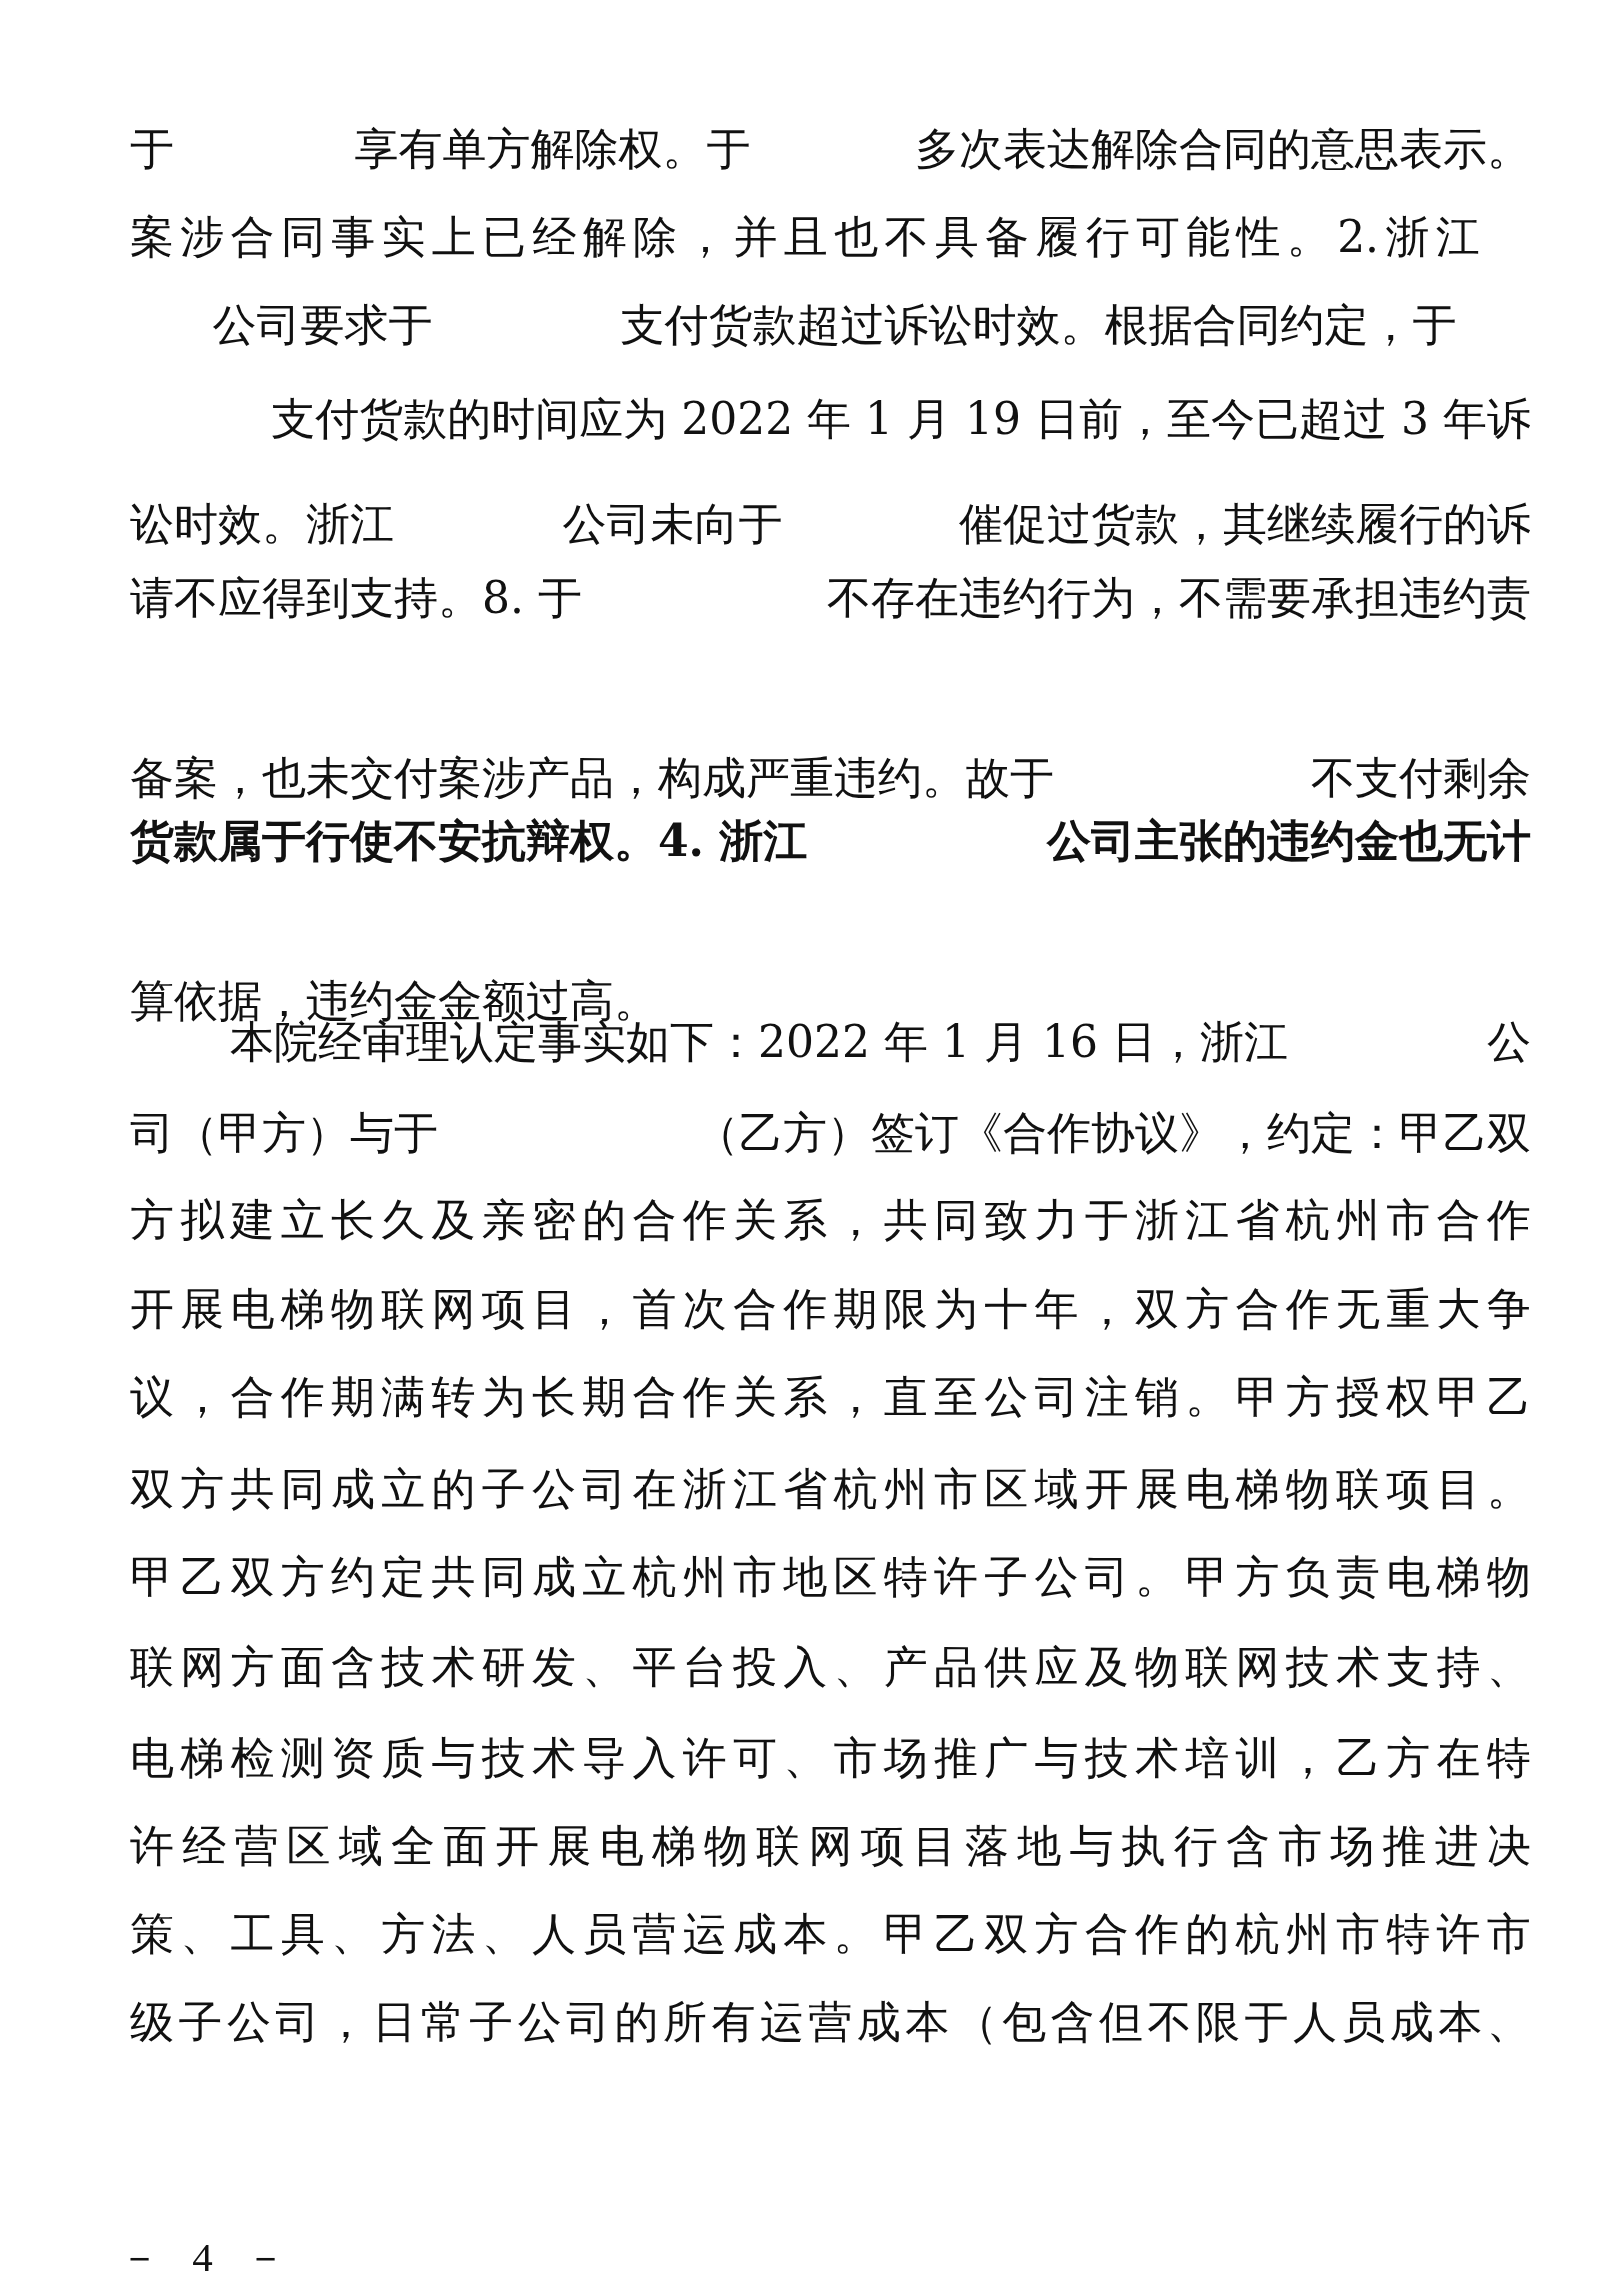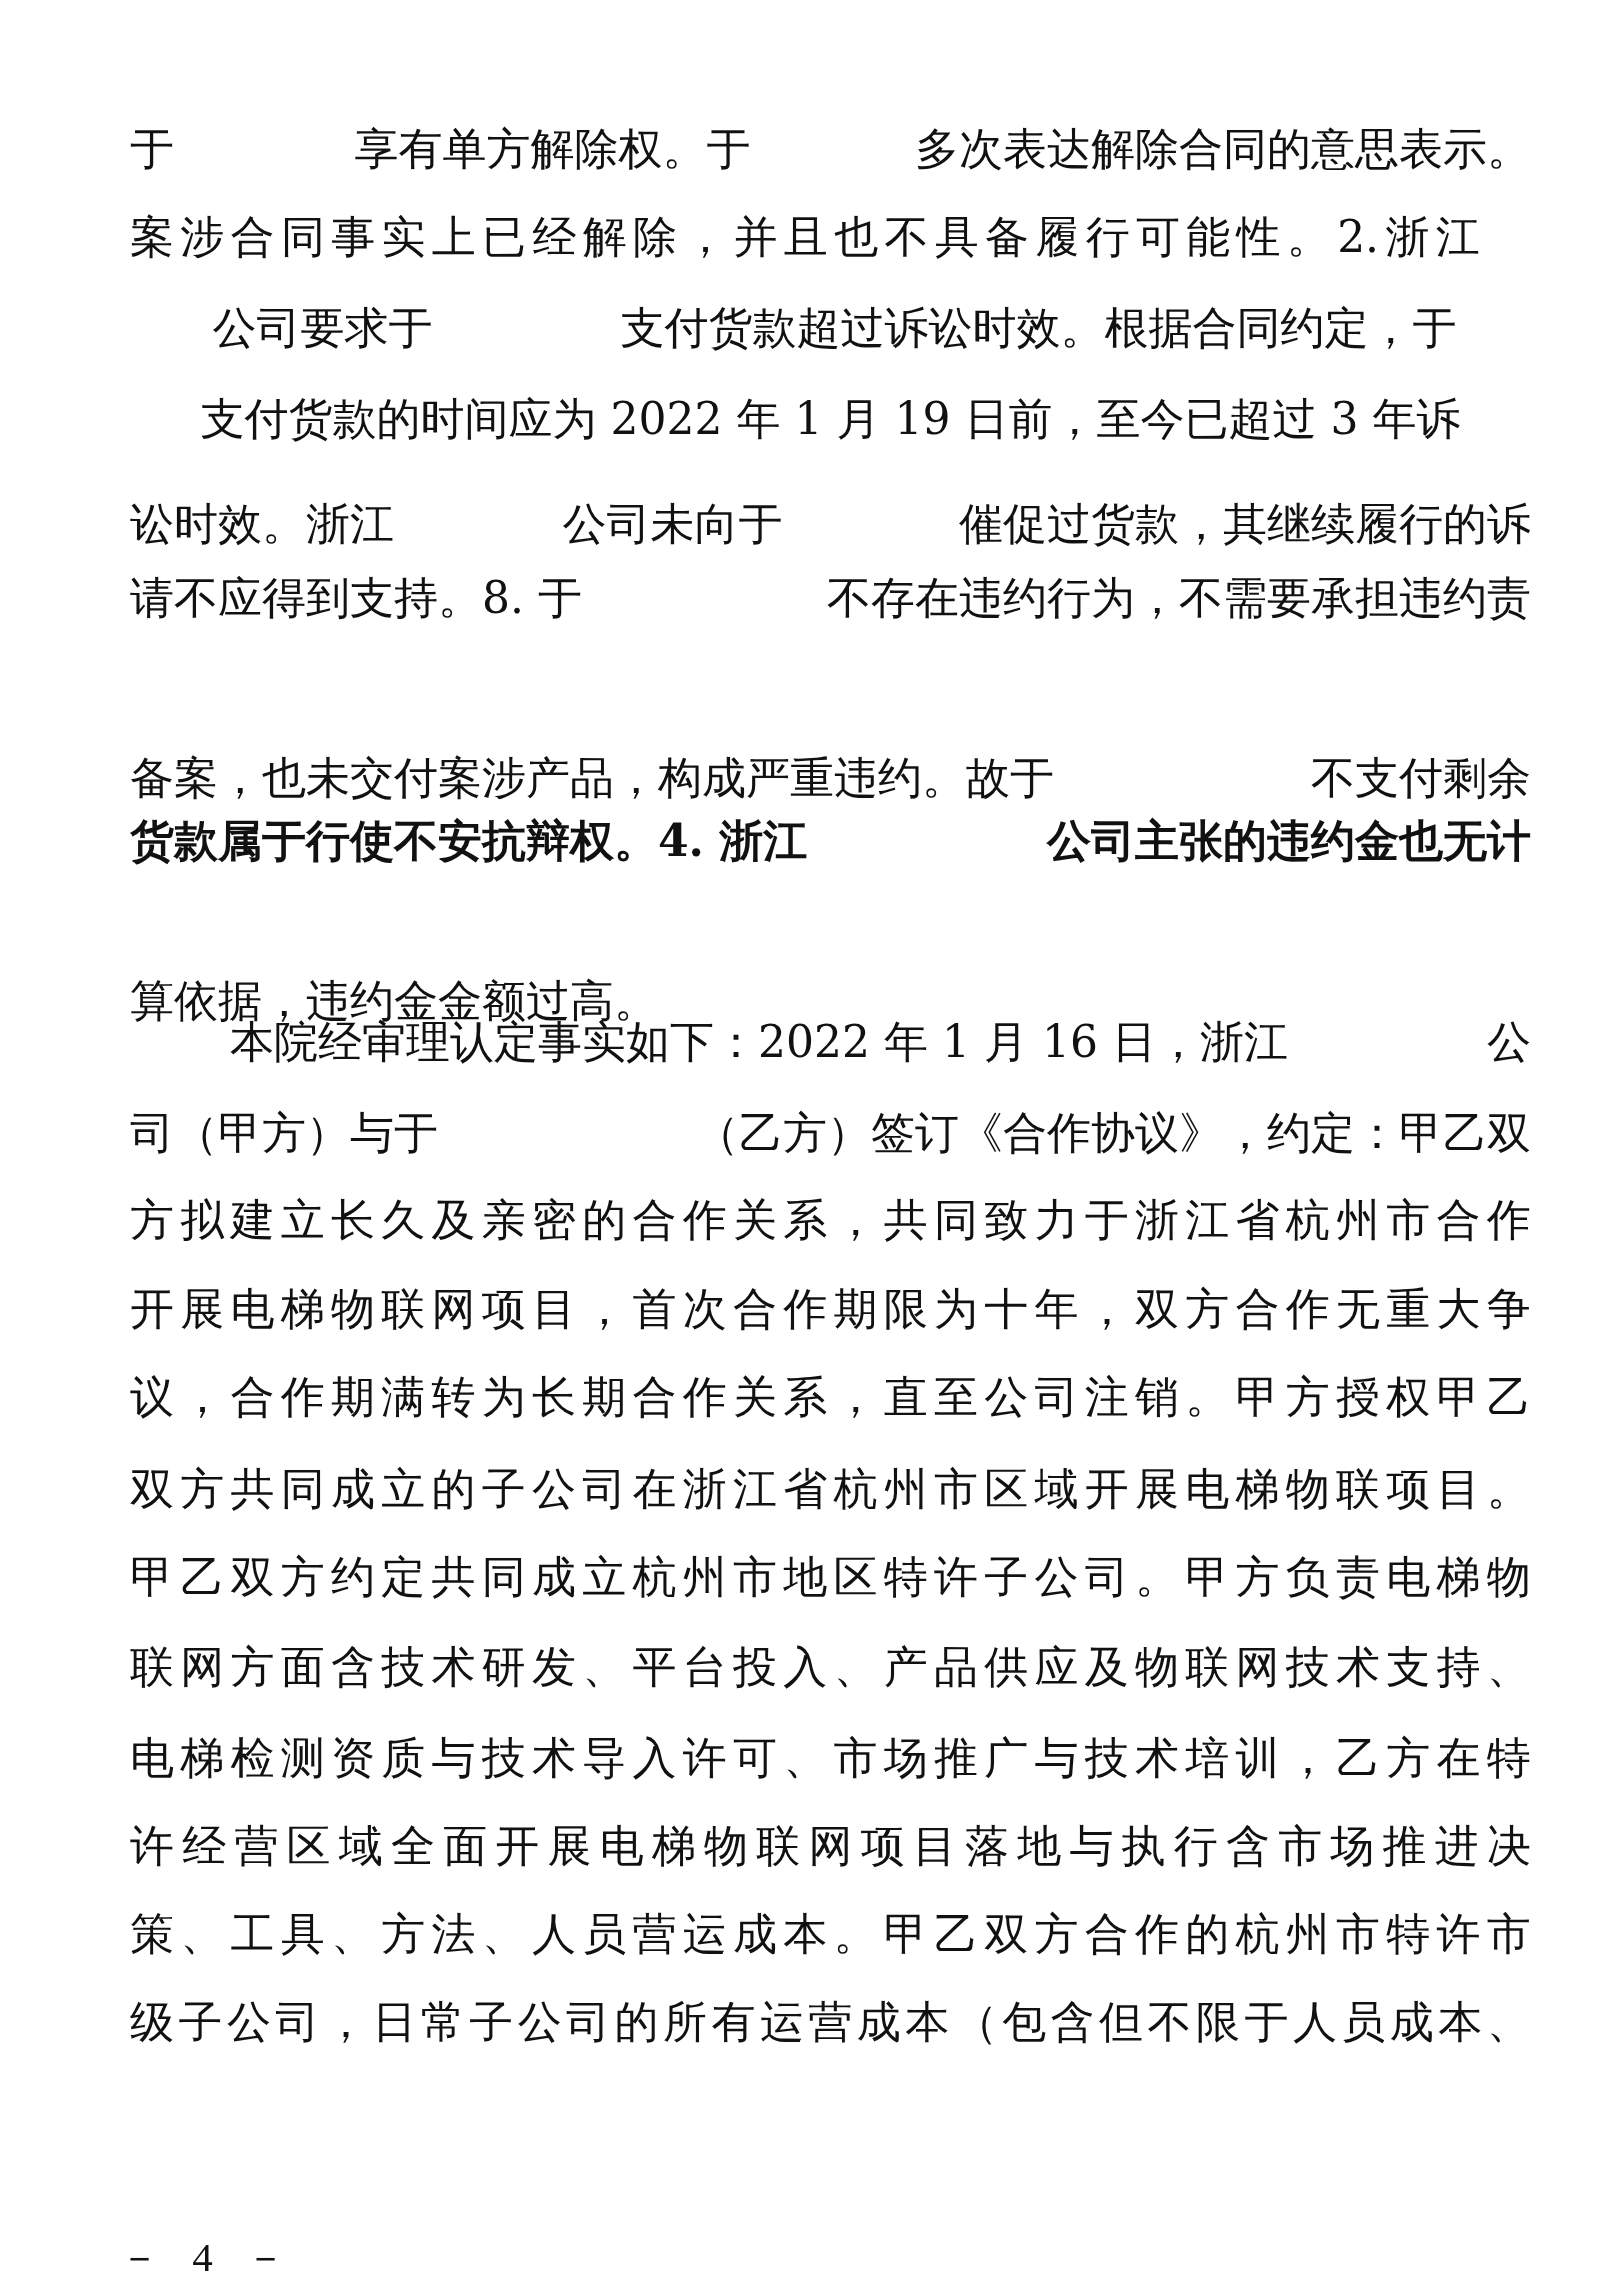--- a/index.html
+++ b/index.html
@@ -94,29 +94,29 @@
       <span class="seg">行</span>
       <span class="seg">可</span>
       <span class="seg">能</span>
       <span class="seg">性</span>
       <span class="seg">。</span>
       <span class="seg">2.</span>
       <span class="seg">浙</span>
       <span class="seg">江</span>
     </div>
 
-  <div class="line" style="top:302px;">
+  <div class="line" style="top:302px;font-family:Liberation Mono, monospace;">
     <span class="blank" style="width:40px;"></span>
     <span class="seg">公司要求于</span>
     <span class="blank" style="width:103px;"></span>
     <span class="seg">支付货款超过诉讼时效。根据合同约定，于</span>
     <span class="blank" style="width:32px;"></span>
   </div>
 
-  <div class="line" style="top:393px;flex-direction:column;">
+  <div class="line" style="top:393px;">
     <span class="blank" style="width:44px;"></span>
     <span class="seg">支付货款的时间应为 2022 年 1 月 19 日前，至今已超过 3 年诉</span>
   </div>
 
   <div class="line" style="top:498px;align-items:center;">
     <span class="seg">讼时效。浙江</span>
     <span class="blank" style="width:79px;"></span>
     <span class="seg">公司未向于</span>
     <span class="blank" style="width:87px;"></span>
     <span class="seg">催促过货款，其继续履行的诉</span>

